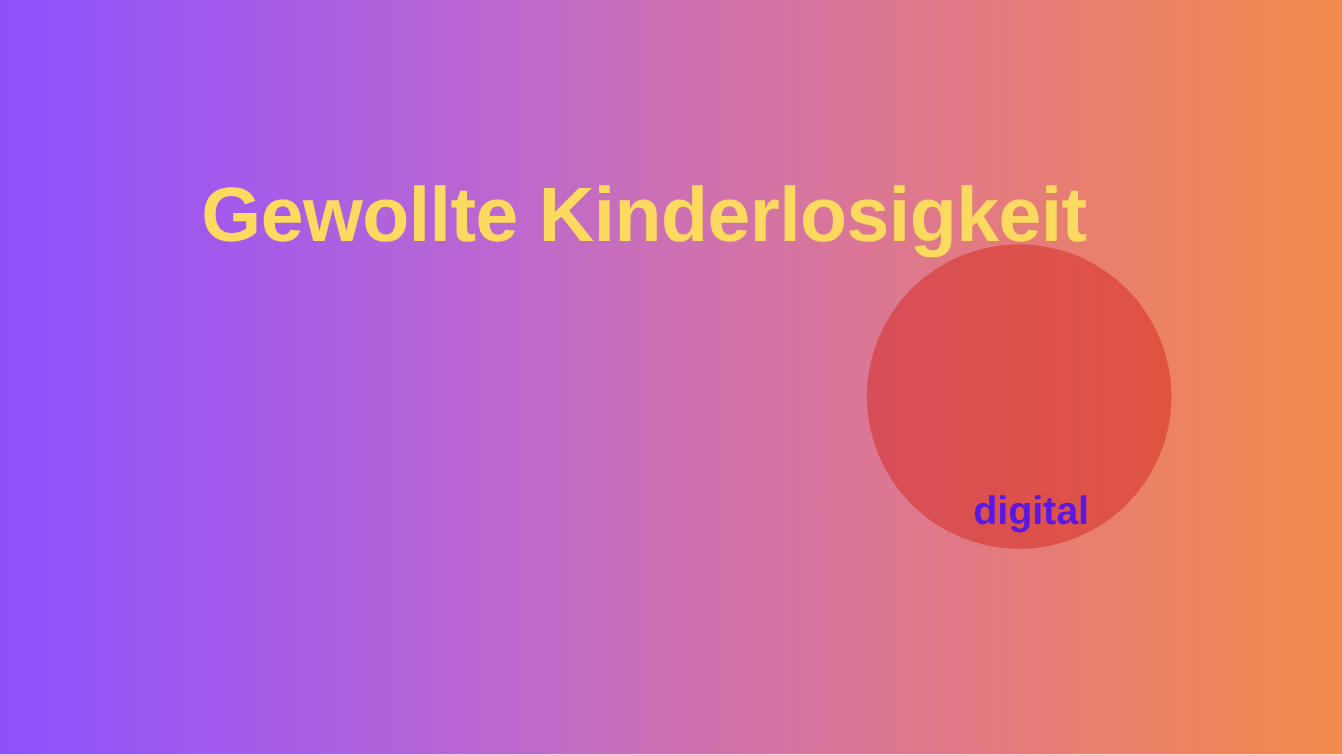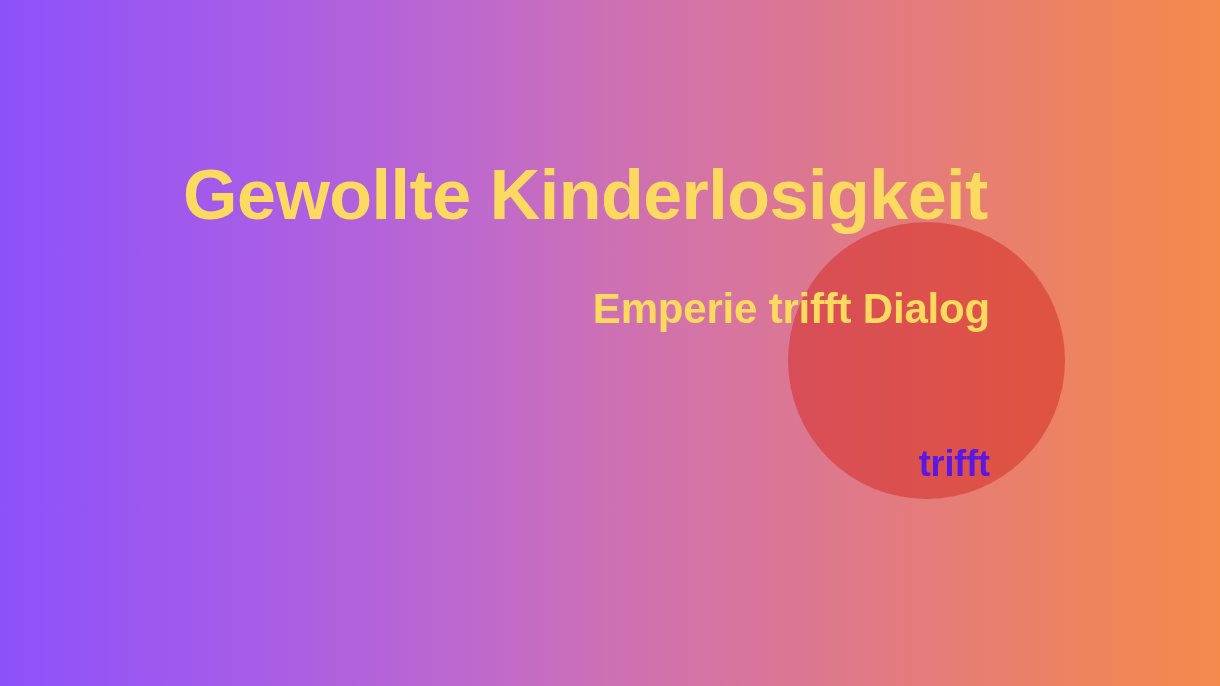--- a/index.html
+++ b/index.html
@@ -104,19 +104,18 @@
 <body>
 
 <div class="poster">
 
   <div class="decor-circle"></div>
 
   <div class="content">
 
     <h1 class="headline">Gewollte Kinderlosigkeit</h1>
 
-    <p class="subtitle">Emperie trifft Dialog</p>
 
 
-    <p class="location">trifft</p>
+    <p class="location">digital</p>
 
   </div>
 </div>
 
 </body></html>

